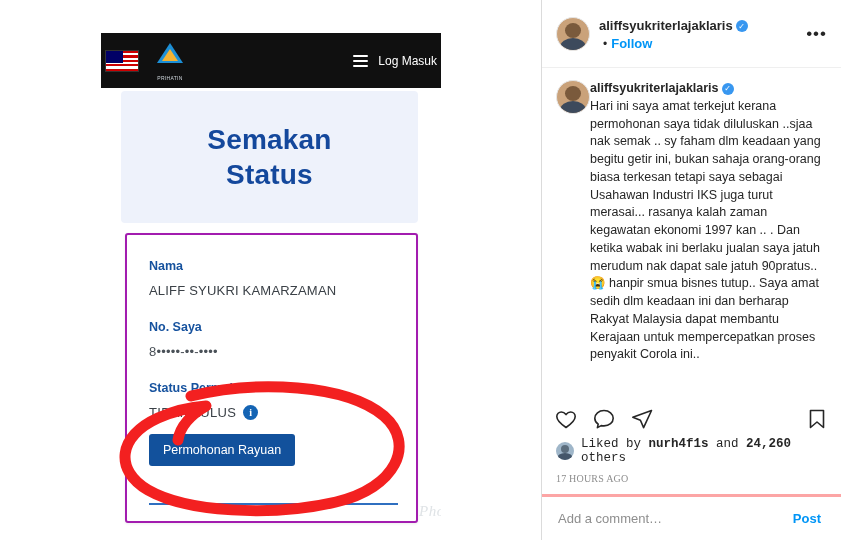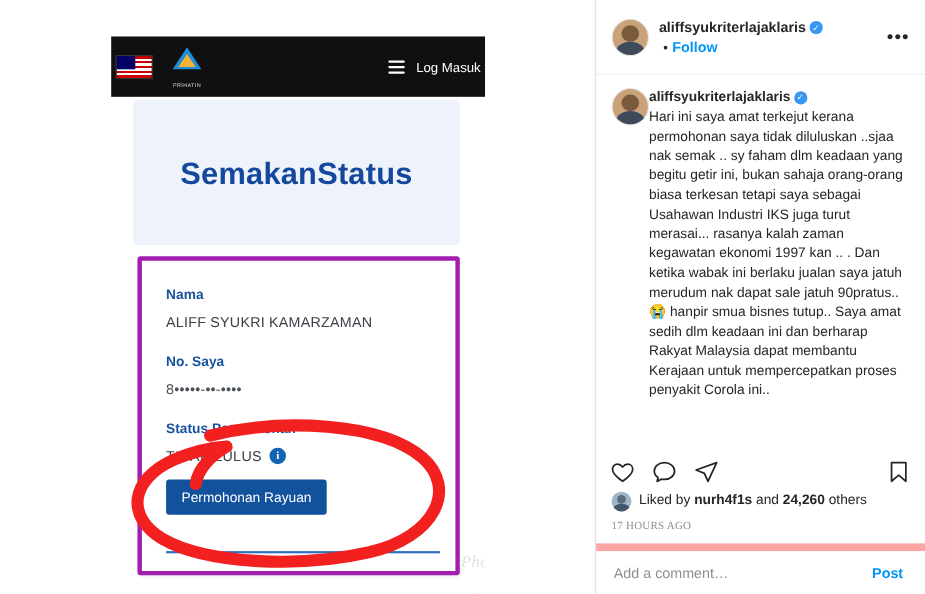--- a/index.html
+++ b/index.html
@@ -122,41 +122,41 @@
   
   .banner {
     position: absolute;
     left: 20px;
     top: 58px;
     width: 297px;
     height: 132px;
     background: #eef2fb;
     border-radius: 4px;
     display: flex;
-    flex-direction: row;
+    flex-direction: column;
     align-items: center;
     justify-content: center;
   }
   .banner-line {
     font-size: 28px;
     font-weight: bold;
     color: #14489c;
     line-height: 1.25;
     letter-spacing: .2px;
   }
 
   
   .form-card {
     position: absolute;
     left: 24px;
     top: 200px;
     width: 293px;
     height: 290px;
     background: #ffffff;
-    border: 4px solid #a21caf;
+    border: 2px solid #a21caf;
     border-radius: 3px;
     box-shadow: 0 1px 3px rgba(0,0,0,.07);
     padding: 24px 34px 0 22px;
     box-sizing: border-box;
   }
   .field-label {
     color: #16529e;
     font-size: 12.5px;
     font-weight: bold;
     margin-bottom: 10px;
@@ -344,23 +344,24 @@
   .ig-actions {
     padding: 8px 12px 2px 12px;
     display: flex;
     align-items: center;
     gap: 14px;
   }
   .ig-actions .spacer { margin-left: auto; }
   .ic { cursor: pointer; }
   .likes-row {
     display: flex;
-    align-items: flex-start;
+    align-items: center;
     gap: 7px;
     padding: 4px 14px 2px 14px;
+    font-family: Liberation Mono, monospace;
   }
   .mini-avatar {
     width: 18px; height: 18px;
     border-radius: 50%;
     background: #9fb6c9;
     position: relative;
     overflow: hidden;
     flex: 0 0 18px;
   }
   .mini-avatar:before {
@@ -386,21 +387,21 @@
   .likes-text b { font-weight: bold; }
   .timestamp {
     padding: 6px 14px 10px 14px;
     font-size: 10px;
     color: #8e8e8e;
     letter-spacing: .2px;
     text-transform: uppercase;
     font-family: Liberation Serif, serif;
   }
   .comment-bar {
-    border-top: 7px solid #fca5a5;
+    border-top: 3px solid #fca5a5;
     display: flex;
     align-items: center;
     padding: 13px 14px;
     height: 46px;
     box-sizing: border-box;
   }
   .comment-input {
     flex: 1;
     border: none;
     outline: none;

